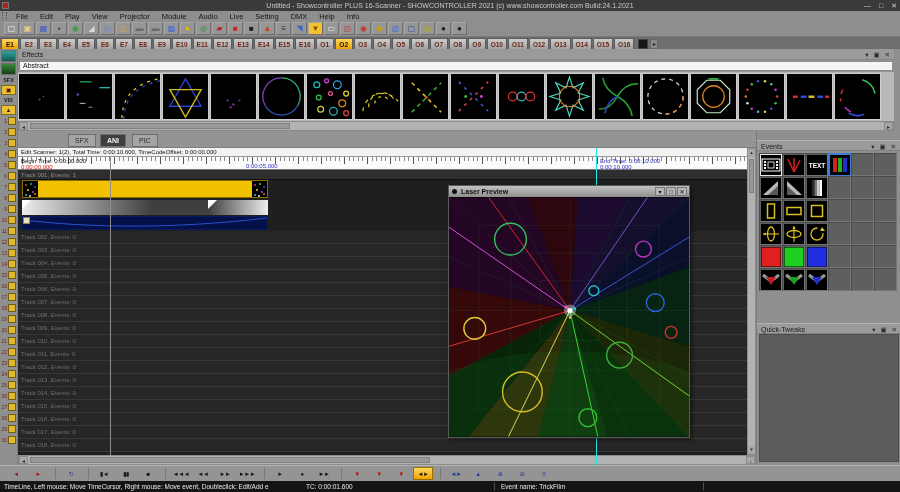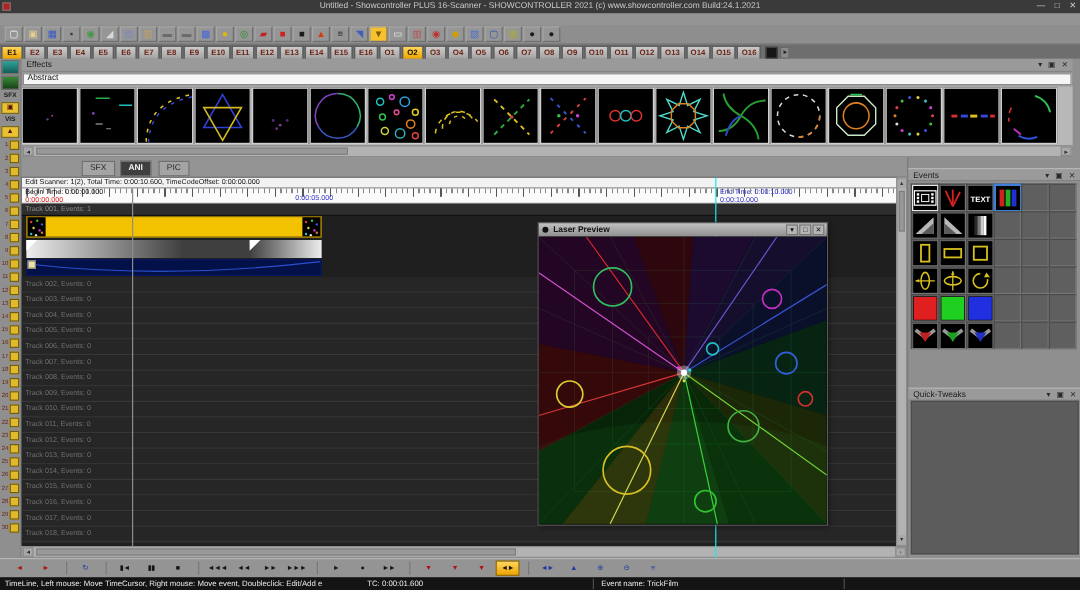--- a/index.html
+++ b/index.html
@@ -123,20 +123,35 @@
   <div class="titlebar">
     <div class="app-ico"></div>
     <div class="ttl">Untitled - Showcontroller PLUS 16-Scanner  -  SHOWCONTROLLER 2021 (c) www.showcontroller.com   Build:24.1.2021</div>
     <div class="wctl">
       <span>—</span>
       <span>□</span>
       <span>✕</span>
     </div>
   </div>
 
+  <div class="menubar" id="menubar">
+    <div class="menugrip"></div>
+  <span class="menu-item">File</span>
+      <span class="menu-item">Edit</span>
+      <span class="menu-item">Play</span>
+      <span class="menu-item">View</span>
+      <span class="menu-item">Projector</span>
+      <span class="menu-item">Module</span>
+      <span class="menu-item">Audio</span>
+      <span class="menu-item">Live</span>
+      <span class="menu-item">Setting</span>
+      <span class="menu-item">DMX</span>
+      <span class="menu-item">Help</span>
+      <span class="menu-item">Info</span>
+    </div>
 
   <div class="toolbar" id="toolbar">
       <div class="tbtn">
         <span style="color: rgb(245, 245, 245);">▢</span>
       </div>
       <div class="tbtn">
         <span style="color: rgb(230, 208, 142);">▣</span>
       </div>
       <div class="tbtn">
         <span style="color: rgb(56, 88, 200);">▦</span>

